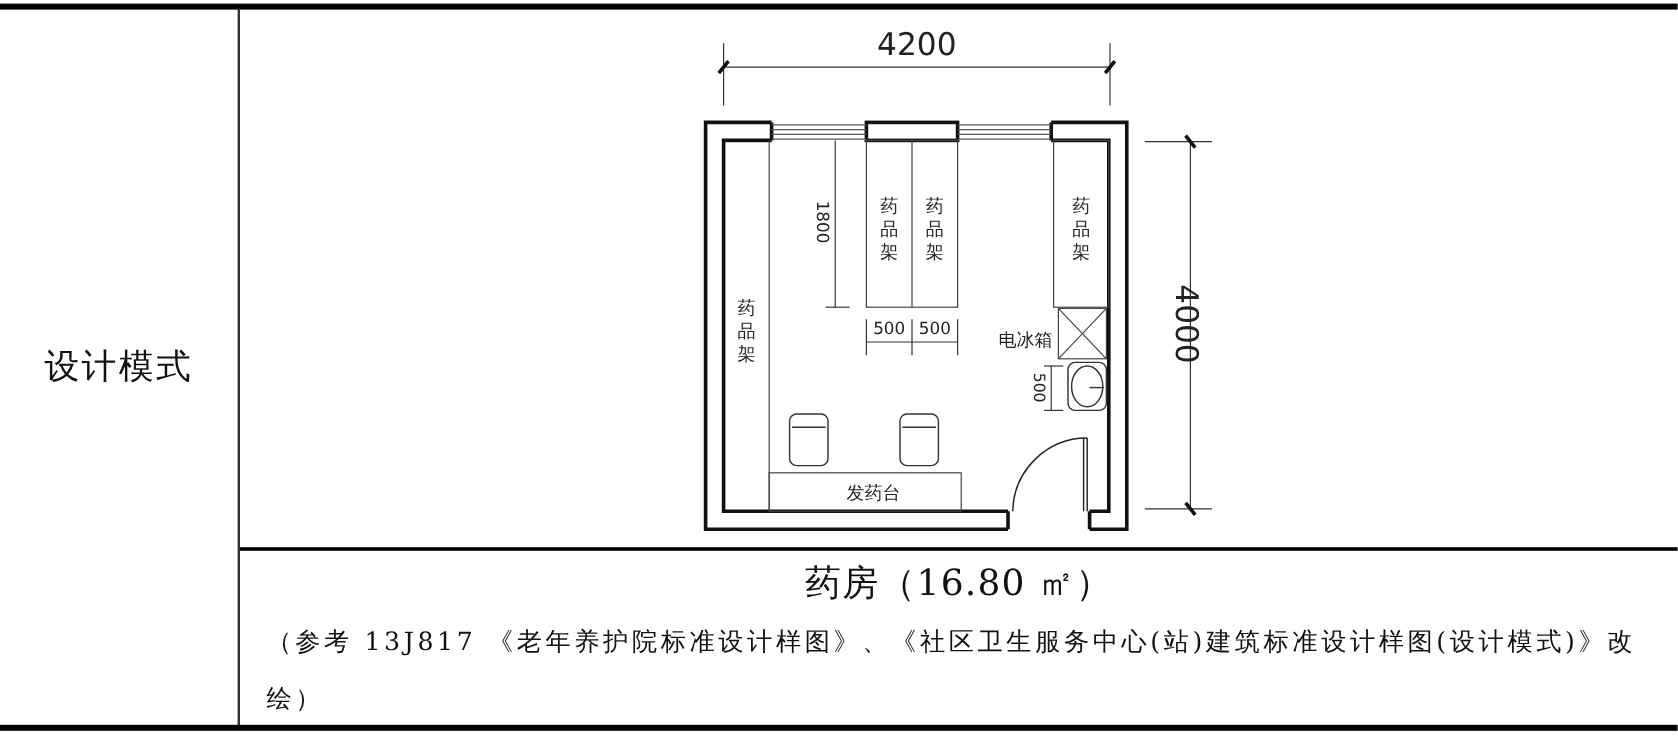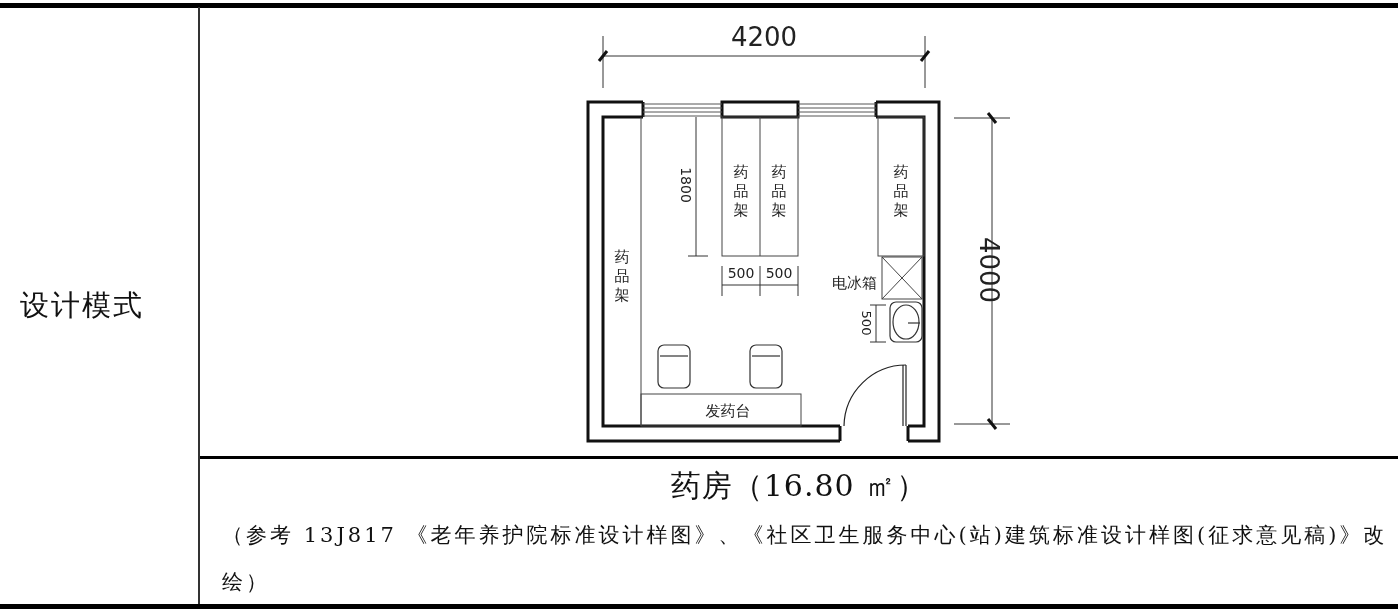--- a/index.html
+++ b/index.html
@@ -3,21 +3,21 @@
   <meta charset="utf-8">
   <style>
     html, body { margin: 0; padding: 0; background: #ffffff; }
     body { width: 1398px; height: 614px; position: relative; overflow: hidden;
            font-family: "DejaVu Serif", "Liberation Serif", serif; color: #111; }
     .rule-top { position: absolute; left: 0; top: 3px; width: 1398px; height: 5px; background: #000; }
     .rule-bottom { position: absolute; left: 0; top: 604px; width: 1398px; height: 5px; background: #000; }
     .col-divider { position: absolute; left: 198px; top: 7px; width: 1.5px; height: 598px; background: #333; }
     .row-divider { position: absolute; left: 200px; top: 456px; width: 1198px; height: 3px; background: #000; }
     .label-cell { position: absolute; left: 0; top: 8px; width: 198px; height: 596px;
-                  display: flex; align-items: center; justify-content: flex-start; padding-left: 20px; }
+                  display: flex; align-items: center; justify-content: center; }
     .label-cell span { font-family: "DejaVu Sans", "Liberation Sans", sans-serif; font-size: 29px;
                        letter-spacing: 2px; color: #111; padding-top: 0px; }
     .plan { position: absolute; left: 200px; top: 8px; width: 1198px; height: 540px; }
     .plan svg { position: absolute; left: 0; top: 0; }
     .svg-text { font-family: "DejaVu Sans", "Liberation Sans", sans-serif; fill: #222; }
     .caption-title { position: absolute; left: 200px; top: 466px; width: 1198px; text-align: center;
                      font-size: 30px; letter-spacing: 1px; color: #111; }
     .caption-note { position: absolute; left: 222px; top: 512px; width: 1170px;
                     font-size: 21px; line-height: 47px; letter-spacing: 3px; color: #111; }
   </style>
@@ -159,13 +159,13 @@
     </g>
 
     <g fill="none" stroke="#444" stroke-width="1">
       <rect x="641" y="394" width="160" height="32"></rect>
     </g>
     <text class="svg-text" font-size="15" text-anchor="middle" x="728" y="416">发药台</text>
   </svg>
 </div>
 
 <div class="caption-title">药房（16.80 ㎡）</div>
-<div class="caption-note">（参考 13J817 《老年养护院标准设计样图》、《社区卫生服务中心(站)建筑标准设计样图(征求意见稿)》改绘）</div>
+<div class="caption-note">（参考 13J817 《老年养护院标准设计样图》、《社区卫生服务中心(站)建筑标准设计样图(设计模式)》改绘）</div>
 
 </body></html>

